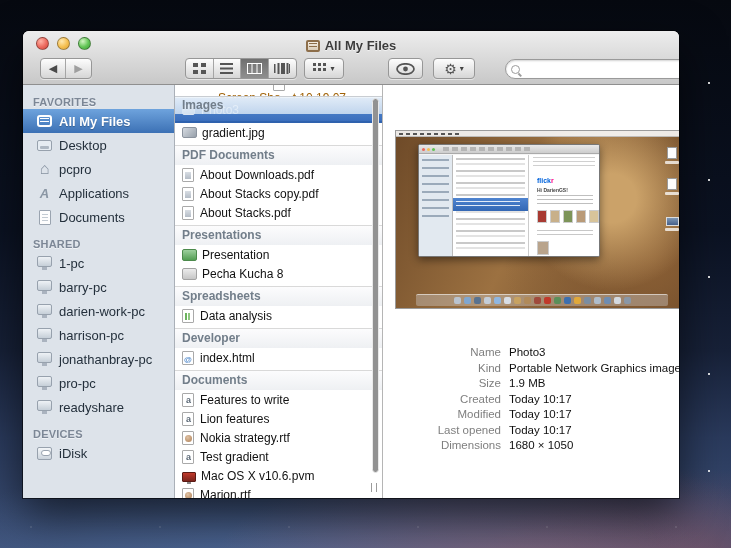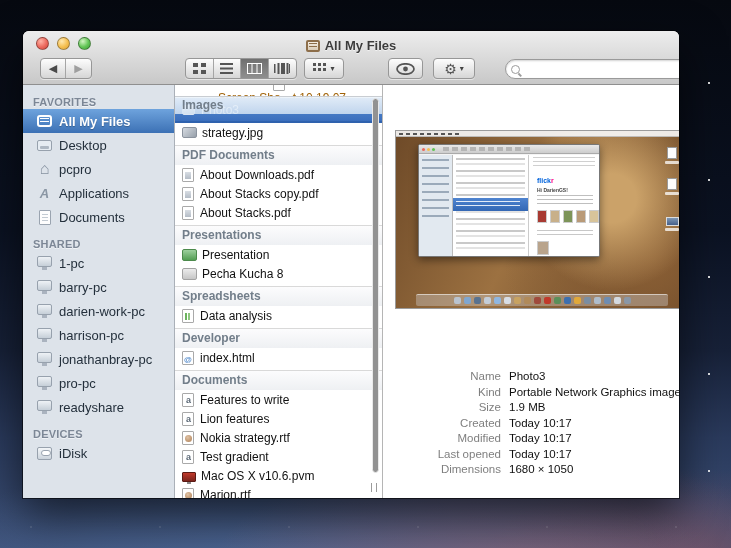--- a/index.html
+++ b/index.html
@@ -166,21 +166,21 @@
   .mw-thumb2 { position:absolute; left:8px; top:86px; width:12px; height:14px; background:#b9a48c; border:1px solid #ccc; }
   .mini-dock { position:absolute; left:7%; right:7%; bottom:2px; height:12px; border-radius:2px;
       background:rgba(225,230,240,.32); border-top:1px solid rgba(255,255,255,.55);
       display:flex; align-items:center; justify-content:center; gap:3px; }
   .mini-dock span { width:7px; height:7px; border-radius:2px; }
   .dicons { position:absolute; right:8px; top:16px; width:16px; }
   .dicon-page { width:10px; height:12px; background:#fdfdfd; border:1px solid #999; margin:0 auto 2px; }
   .dicon-lbl { width:14px; height:3px; background:rgba(255,255,255,.75); margin:0 auto 14px; border-radius:1px; }
   .dicon-img { width:13px; height:9px; background:linear-gradient(#7e97b5,#46608a); border:1px solid #ddd; margin:22px auto 2px; }
   
-  .meta { position:absolute; left:0; right:6px; top:284px; font-size:11.5px; }
+  .meta { position:absolute; left:0; right:6px; top:260px; font-size:11.5px; }
   .mrow { display:flex; line-height:15.5px; }
   .ml { width:118px; text-align:right; color:#7f7f7f; flex:none; }
   .mv { margin-left:8px; color:#101010; white-space:nowrap; }
 </style>
 </head>
 <body>
 
 <div class="screen">
   <div class="stars"></div>
 
@@ -349,21 +349,21 @@
         </div>
         <div class="overlap">
           <div class="selrow">
             <span class="fi-imgsel"></span>
             <span class="lbl">Photo3</span>
           </div>
           <div class="gheader">Images</div>
         </div>
         <div class="row">
           <span class="fi-img"></span>
-          <span class="lbl">strategy.jpg</span>
+          <span class="lbl">gradient.jpg</span>
         </div>
 
         <div class="gheader">PDF Documents</div>
         <div class="row">
           <span class="fi fi-pdf"></span>
           <span class="lbl">About Downloads.pdf</span>
         </div>
         <div class="row">
           <span class="fi fi-pdf"></span>
           <span class="lbl">About Stacks copy.pdf</span>

